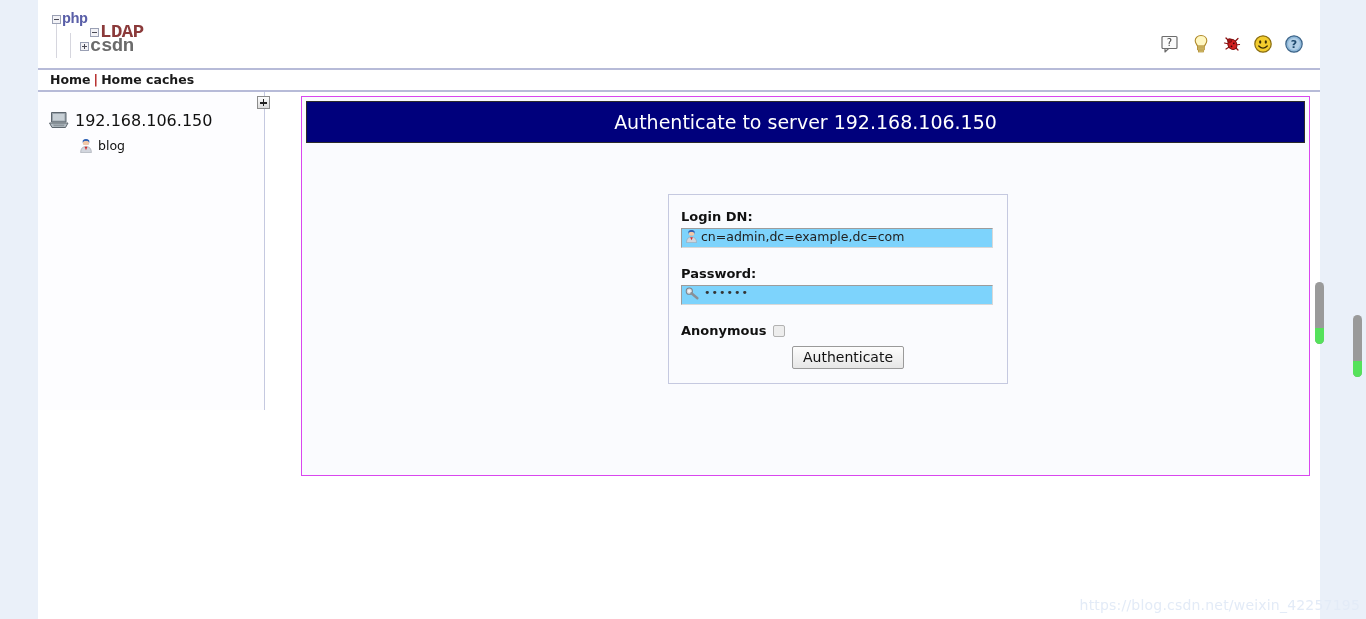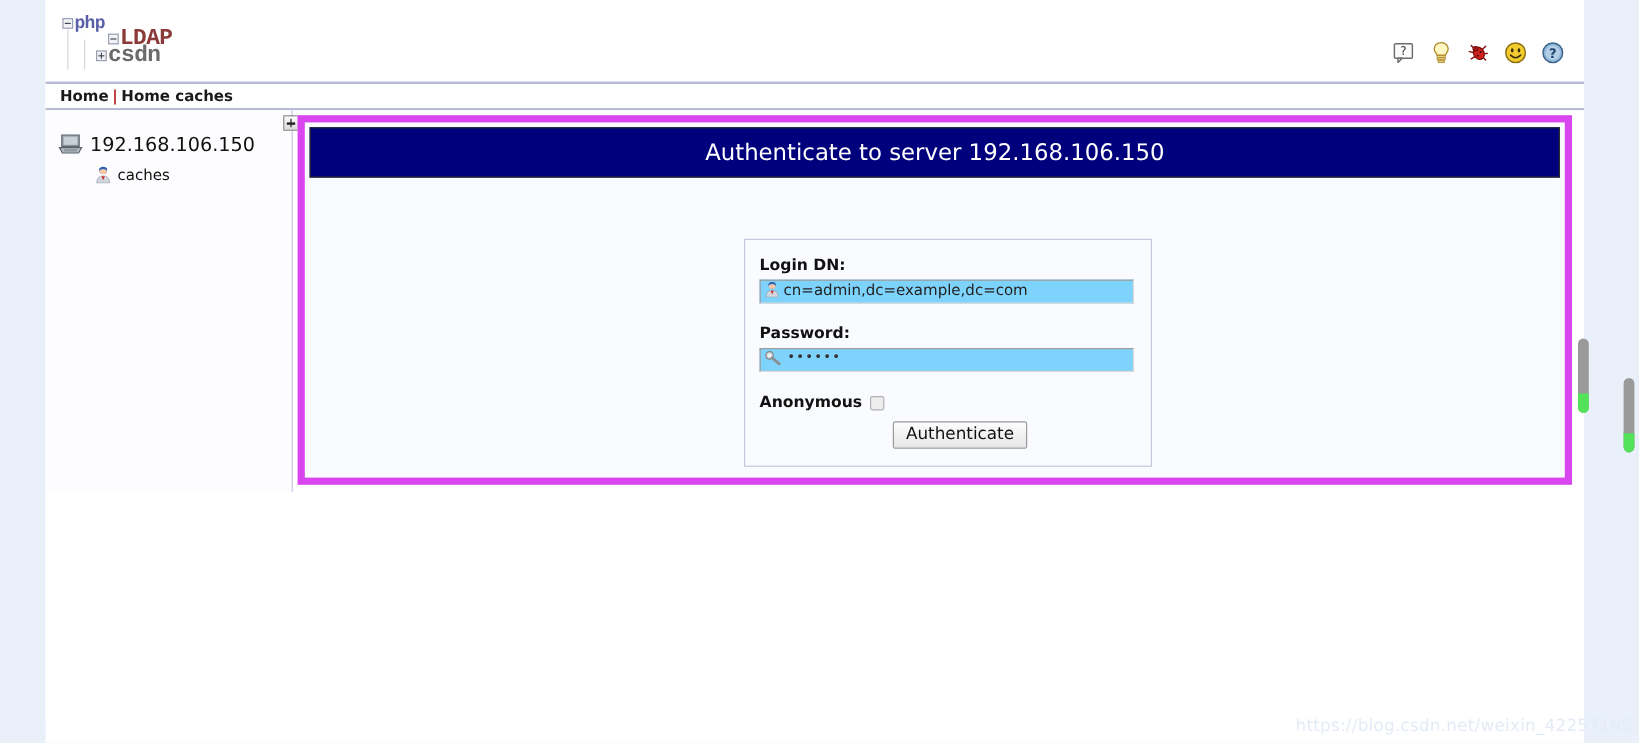--- a/index.html
+++ b/index.html
@@ -108,21 +108,21 @@
   
   #cols {
     position: relative;
     height: 318px;
     display: flex;
     background: #ffffff;
   }
   
   #sidebar {
     position: relative;
-    width: 206px;
+    width: 227px;
     border-right: 1px solid #c5c9e0;
     background: #fdfdff;
     padding-top: 18px;
   }
   #expand-box {
     position: absolute;
     right: -6px; top: 4px;
     width: 13px; height: 13px;
     border: 1px solid #8c8c8c;
     background: linear-gradient(#fdfdfd, #dcdcdc);
@@ -161,24 +161,25 @@
     color: #111;
     cursor: pointer;
   }
   
   #main {
     position: relative;
     flex: 1;
     padding: 4px 10px 0 4px;
   }
   #panel {
-    border: 6px solid #d946ef;
+    border: 1px solid #d946ef;
     background: #fafbfe;
-    height: 308px;
-    position: relative;
+    height: 380px;
+    position: relative;
+    margin-left: 32px;
   }
   #panel-title {
     margin: 4px 4px 0 4px;
     height: 42px;
     background: #00007c;
     border: 1px solid #2b2b2b;
     color: #ffffff;
     font-size: 19px;
     display: flex;
     align-items: center;
@@ -399,21 +400,21 @@
         </div>
 
         <div class="tree-child">
           <svg width="14" height="15" viewBox="0 0 14 15">
             <ellipse cx="7" cy="4" rx="3.3" ry="3" fill="#2f62b5"></ellipse>
             <ellipse cx="7" cy="5" rx="3.1" ry="2.2" fill="#f2c8a8"></ellipse>
             <path d="M3.8 2.6 Q7 0.2 10.2 2.6 L10.2 3.6 Q7 2.1 3.8 3.6 Z" fill="#2f62b5"></path>
             <path d="M1.6 14.6 Q1.6 8.6 7 8.6 Q12.4 8.6 12.4 14.6 Z" fill="#d2d6de" stroke="#9aa0aa" stroke-width="0.6"></path>
             <path d="M5.6 8.8 L7 12.2 L8.4 8.8 Z" fill="#cf2b2b"></path>
           </svg>
-          <span>caches</span>
+          <span>blog</span>
         </div>
 
       </div>
 
       <div id="main">
         <div id="panel">
 
           <div id="panel-title">Authenticate to server 192.168.106.150</div>
 
 

